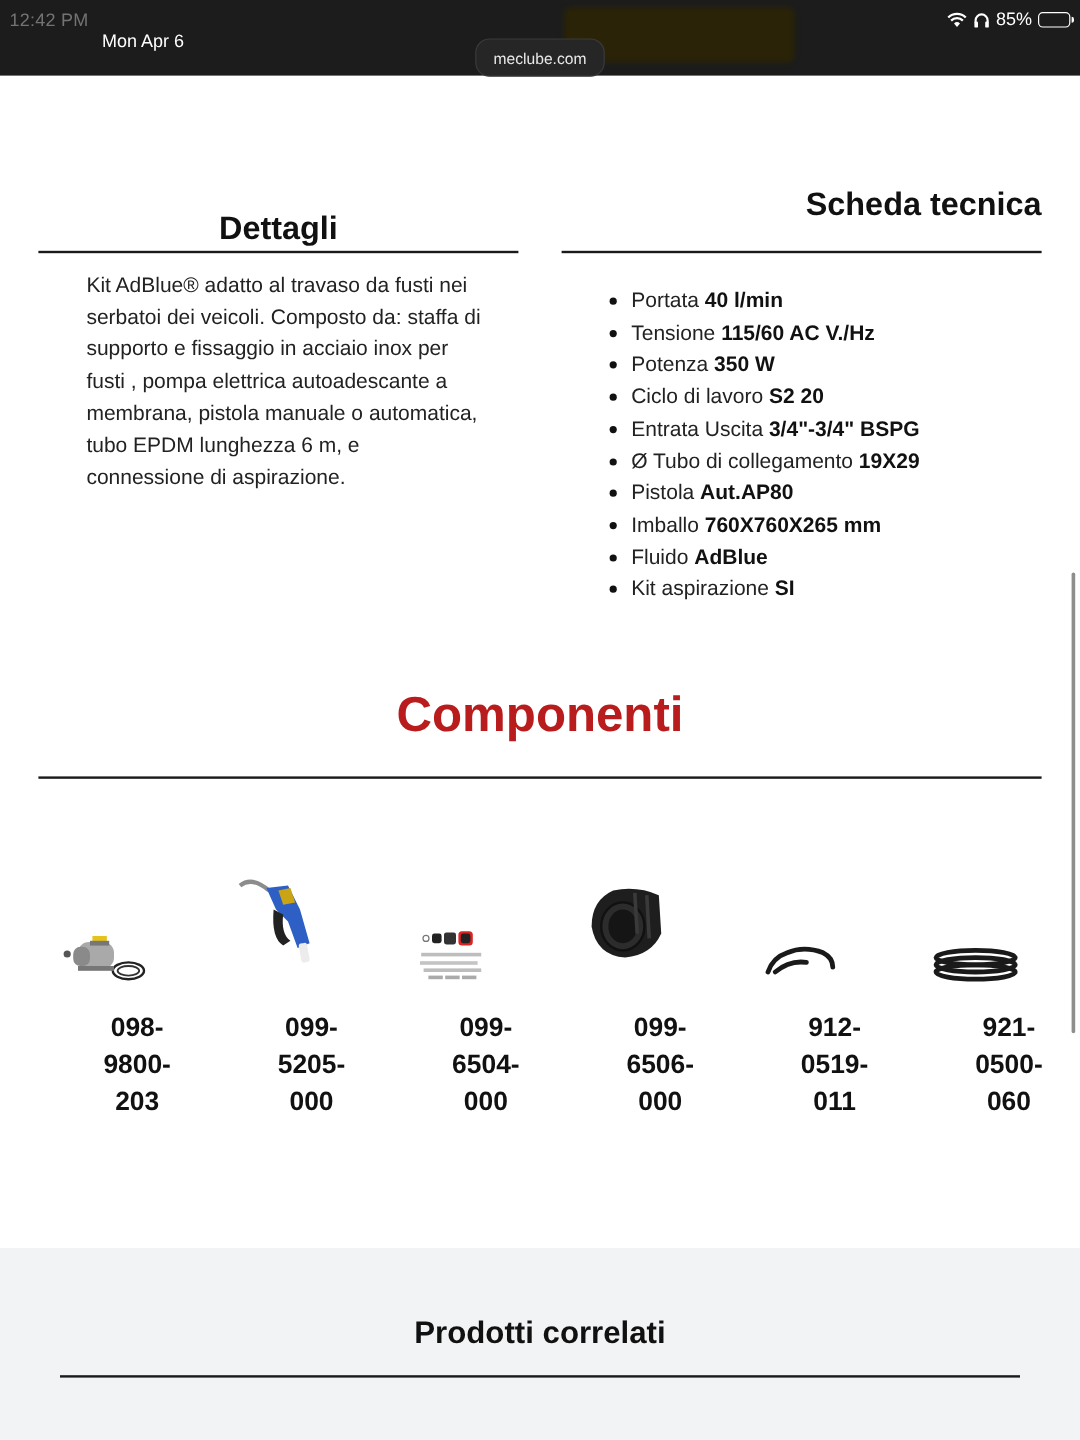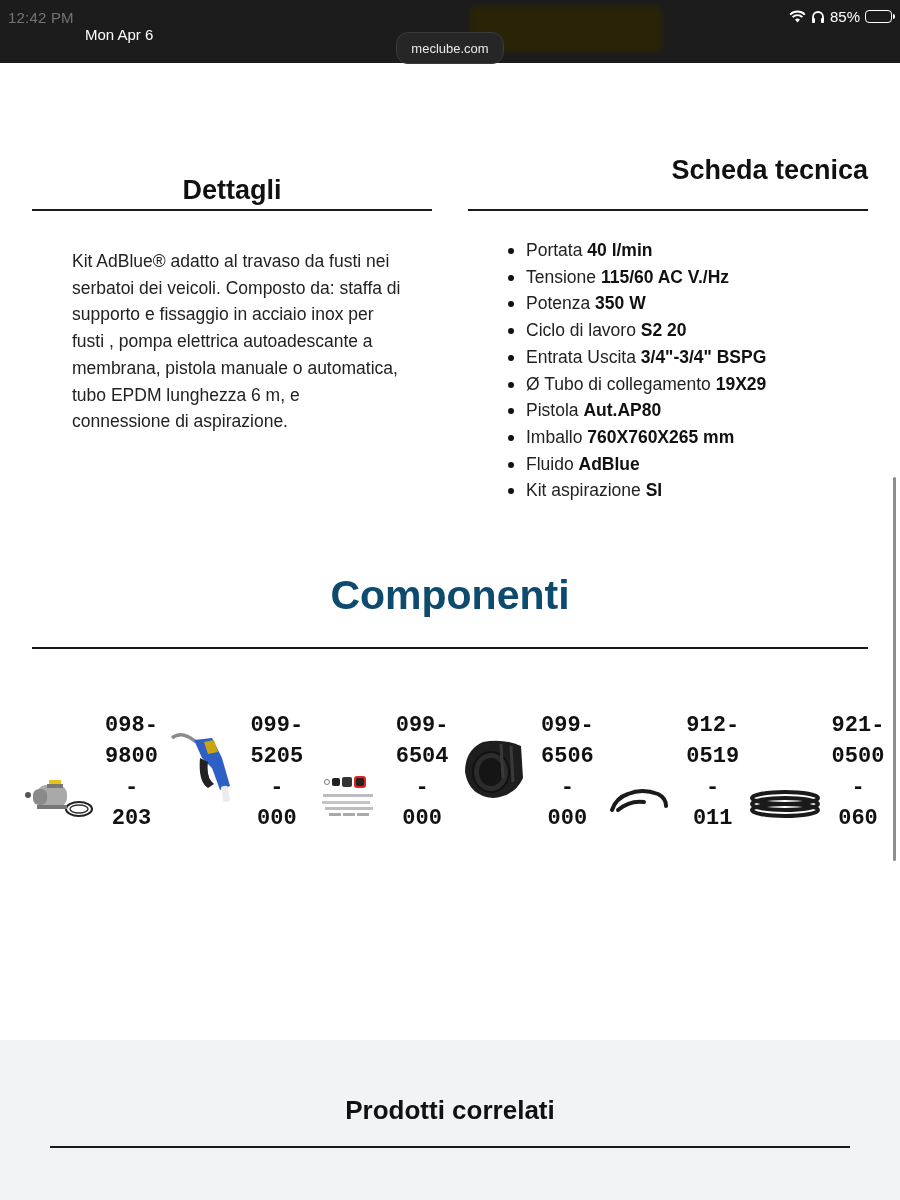--- a/index.html
+++ b/index.html
@@ -15,31 +15,31 @@
   .status-right svg { display: block; }
   .battery { width: 27px; height: 13px; border: 1.5px solid #fff; border-radius: 4px; position: relative; padding: 1.5px; }
   .battery .fill { height: 100%; background: #fff; border-radius: 2px; }
   .battery::after { content: ""; position: absolute; right: -4px; top: 3px; width: 2px; height: 5px; background: #fff; border-radius: 0 2px 2px 0; }
   .url-pill { position: absolute; left: 396px; top: 32px; width: 108px; height: 32px; border-radius: 12px; background: #262626; border: 1px solid #3a3a3a; color: #e8e8e8; font-size: 13px; display: flex; align-items: center; justify-content: center; }
 
   
   .col-title { position: absolute; font-weight: 700; font-size: 27px; text-align: center; color: #111; }
   .rule { position: absolute; height: 2px; background: #1a1a1a; }
 
-  .details-text { position: absolute; left: 72px; top: 248px; width: 330px; font-size: 17.5px; line-height: 26.7px; color: #222; }
+  .details-text { position: absolute; left: 72px; top: 224px; width: 330px; font-size: 17.5px; line-height: 26.7px; color: #222; }
 
   .spec-list { position: absolute; left: 508px; top: 237px; list-style: none; font-size: 17.5px; line-height: 26.7px; color: #222; }
   .spec-list li { position: relative; padding-left: 18px; white-space: nowrap; }
   .spec-list li::before { content: ""; position: absolute; left: 0; top: 11px; width: 6px; height: 6px; border-radius: 50%; background: #111; }
   .spec-list b { font-weight: 700; color: #111; }
 
-  .big-title { position: absolute; left: 0; width: 900px; top: 572px; text-align: center; font-weight: 700; font-size: 41px; color: #0c4a6e; }
+  .big-title { position: absolute; left: 0; width: 900px; top: 572px; text-align: center; font-weight: 700; font-size: 41px; color: #b91c1c; }
 
   .components { position: absolute; left: 14px; top: 700px; width: 872px; display: flex; }
-  .comp { width: 145.3px; display: flex; flex-direction: row; align-items: flex-start; font-family: Liberation Mono, monospace; }
+  .comp { width: 145.3px; display: flex; flex-direction: column; align-items: flex-end; }
   .comp-img { height: 130px; width: 100%; position: relative; }
   .comp-img svg { position: absolute; left: 50%; transform: translateX(-50%); }
   .comp-code { margin-top: 10px; font-weight: 700; font-size: 22px; line-height: 31px; text-align: center; width: 90px; color: #111; word-break: break-all; }
 
   .related { position: absolute; left: 0; top: 1040px; width: 900px; height: 160px; background: #f2f3f5; }
   .related-title { position: absolute; left: 0; width: 900px; top: 55px; text-align: center; font-weight: 700; font-size: 26px; color: #111; }
 
   .scrollbar { position: absolute; left: 893px; top: 477px; width: 3px; height: 384px; background: #8e8e8e; border-radius: 2px; }
 </style>
 </head>

